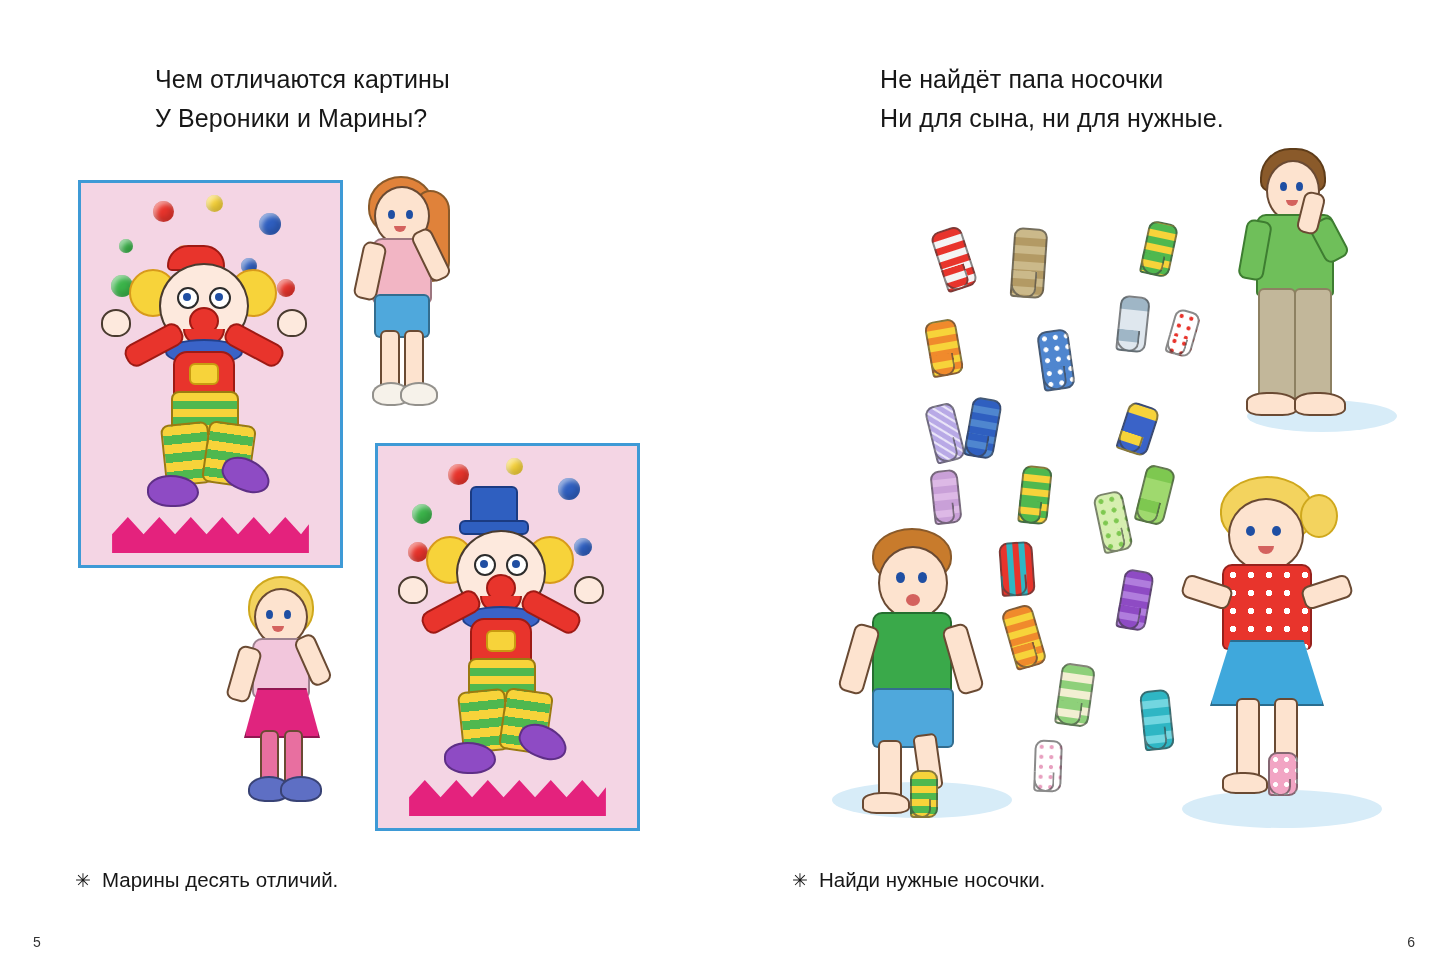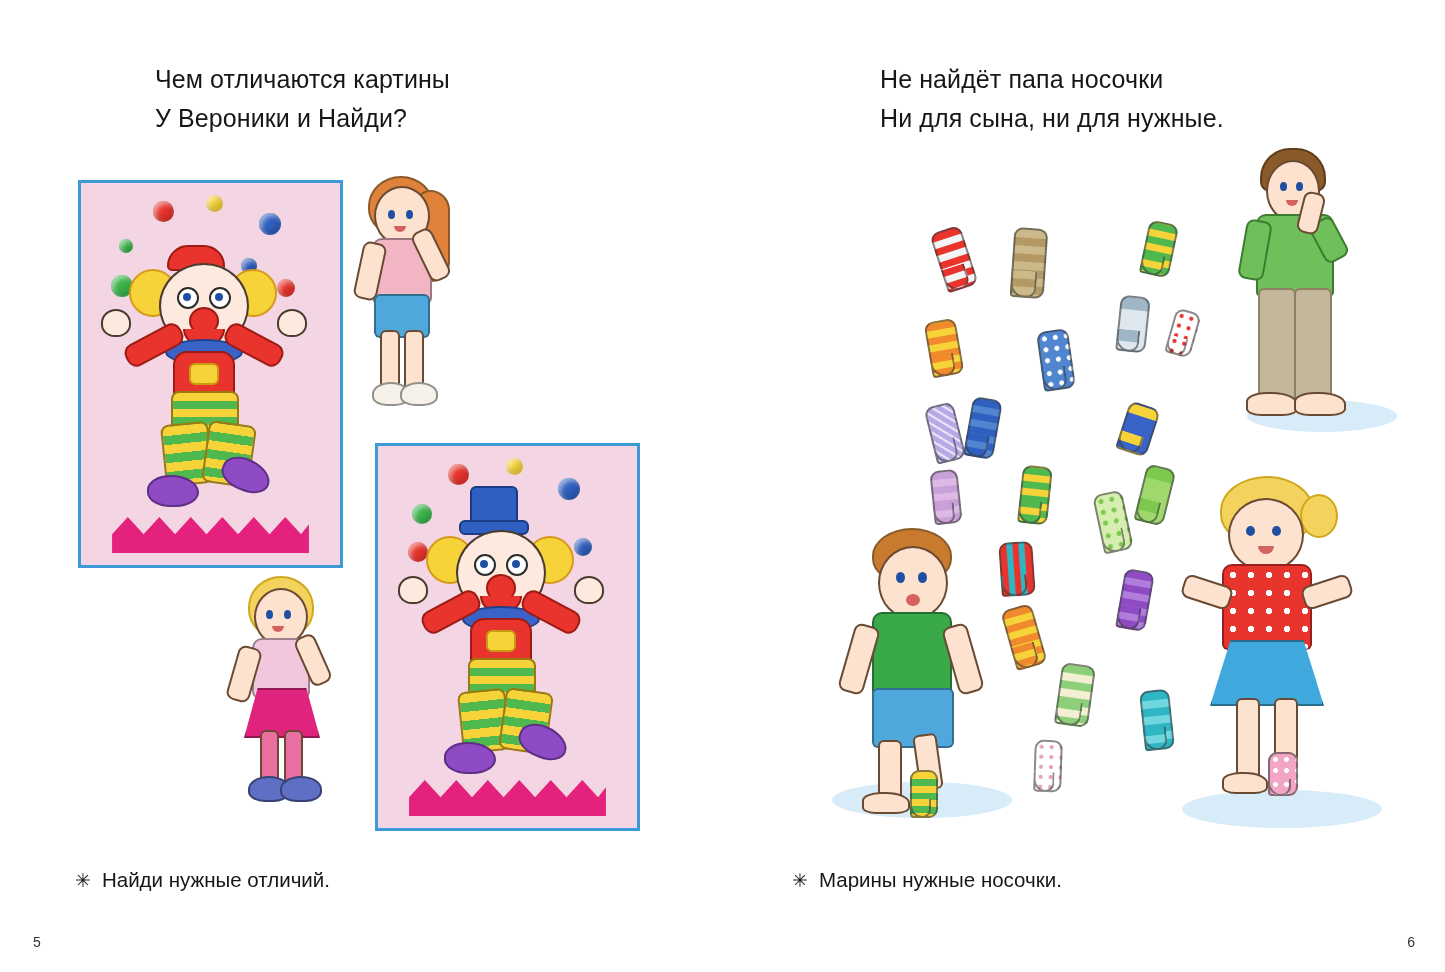--- a/index.html
+++ b/index.html
@@ -299,21 +299,21 @@
   }
 </style>
 </head>
 <body>
 
 <div class="spread">
 
   <div class="page page-left">
 
     <div class="rhyme rhyme-left">Чем отличаются картины
-У Вероники и Найди?</div>
+У Вероники и Марины?</div>
 
     <div class="frame frame-a">
       <div class="stage"></div>
 
       <div class="ball" style="left:72px;top:18px;width:21px;height:21px;background:#e8342c;"></div>
       <div class="ball" style="left:125px;top:12px;width:17px;height:17px;background:#f7d33a;"></div>
       <div class="ball" style="left:178px;top:30px;width:22px;height:22px;background:#2f5fc0;"></div>
       <div class="ball" style="left:38px;top:56px;width:14px;height:14px;background:#3bb44a;"></div>
       <div class="ball" style="left:96px;top:62px;width:13px;height:13px;background:#f08a2c;"></div>
       <div class="ball" style="left:160px;top:75px;width:16px;height:16px;background:#2f5fc0;"></div>
@@ -412,21 +412,21 @@
       <div class="k-arm" style="left:80px;top:66px;width:18px;height:48px;transform:rotate(-24deg);"></div>
       <div class="k-skirt" style="left:22px;top:120px;width:72px;height:46px;background:#e0247e;"></div>
       <div class="k-leg" style="left:38px;top:162px;width:15px;height:52px;background:#e86fa0;"></div>
       <div class="k-leg" style="left:62px;top:162px;width:15px;height:52px;background:#e86fa0;"></div>
       <div class="k-shoe" style="left:26px;top:208px;width:38px;height:22px;background:#5e6fc4;"></div>
       <div class="k-shoe" style="left:58px;top:208px;width:38px;height:22px;background:#5e6fc4;"></div>
     </div>
 
     <div class="task task-left">
       <span class="star">✳</span>
-      <span>Найди нужные отличий.</span>
+      <span>Марины десять отличий.</span>
     </div>
 
     <div class="folio folio-left">5</div>
   </div>
 
   <div class="page page-right">
 
     <div class="rhyme rhyme-right">Не найдёт папа носочки
 Ни для сына, ни для нужные.</div>
 
@@ -501,18 +501,18 @@
       <div class="sock" style="left:278px;top:542px;width:30px;height:50px;transform:rotate(-4deg);background:repeating-linear-gradient(90deg,#e8342c 0 6px,#2fb6c4 6px 12px);"></div>
       <div class="sock" style="left:398px;top:570px;width:26px;height:56px;transform:rotate(10deg);background:repeating-linear-gradient(180deg,#8e4bc4 0 7px,#b07ddd 7px 14px);"></div>
       <div class="sock" style="left:286px;top:606px;width:28px;height:58px;transform:rotate(-16deg);background:repeating-linear-gradient(180deg,#f08a2c 0 7px,#f7d33a 7px 14px);"></div>
       <div class="sock" style="left:336px;top:664px;width:30px;height:58px;transform:rotate(8deg);background:repeating-linear-gradient(180deg,#8ed07a 0 8px,#f2efd2 8px 16px);"></div>
       <div class="sock" style="left:420px;top:690px;width:26px;height:56px;transform:rotate(-6deg);background:repeating-linear-gradient(180deg,#2fb6c4 0 8px,#72d6e0 8px 16px);"></div>
       <div class="sock" style="left:312px;top:740px;width:24px;height:48px;transform:rotate(2deg);background:#ffffff;background-image:radial-gradient(#e8a0c0 2px, transparent 2.2px);background-size:10px 10px;"></div>
     </div>
 
     <div class="task task-right">
       <span class="star">✳</span>
-      <span>Марины нужные носочки.</span>
+      <span>Найди нужные носочки.</span>
     </div>
 
     <div class="folio folio-right">6</div>
   </div>
 </div>
 
 </body></html>

